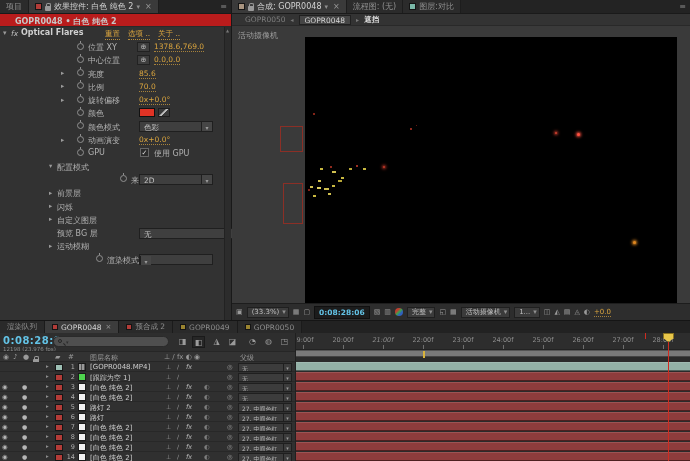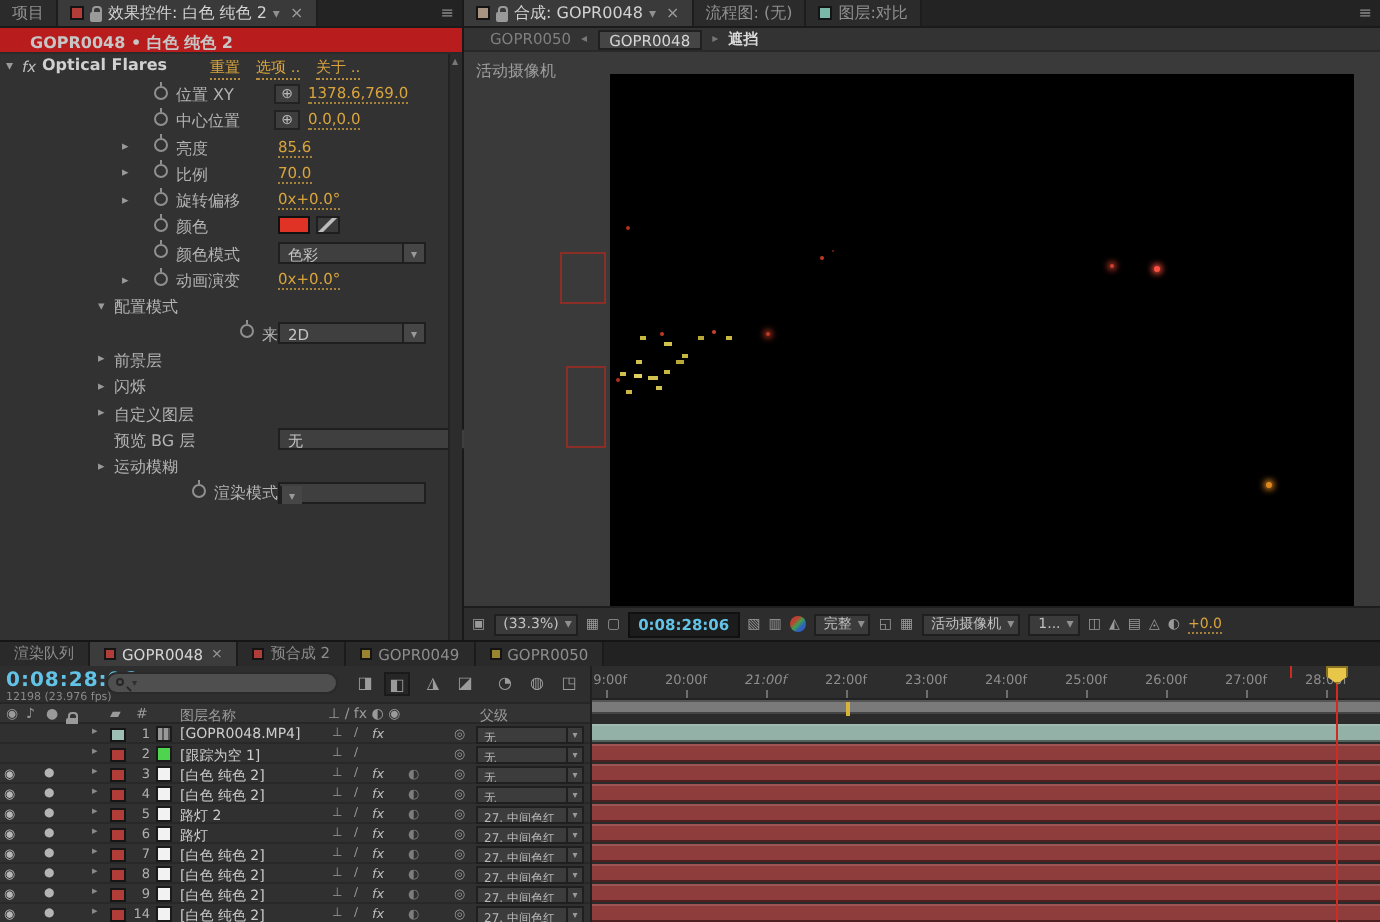--- a/index.html
+++ b/index.html
@@ -183,20 +183,26 @@
             <div class="ddarr">▾</div>
           </div>
         </div>
         <div class="ec-row">
           <div class="exp" style="left: 37px;">▸</div>
           <div class="stopwatch" style="left: 53px;"></div>
           <div class="lab" style="left: 64px;">动画演变</div>
           <div class="val" style="left: 115px;">0x+0.0°</div>
         </div>
         <div class="ec-row">
+          <div class="stopwatch" style="left: 53px;"></div>
+          <div class="lab" style="left: 64px;">GPU</div>
+          <div class="cbox" style="left: 116px;">✓</div>
+          <div class="cblabel" style="left: 130px;">使用 GPU</div>
+        </div>
+        <div class="ec-row">
           <div class="exp" style="left: 25px;">▾</div>
           <div class="lab" style="left: 33px;">配置模式</div>
         </div>
         <div class="ec-row">
           <div class="stopwatch" style="left: 96px;"></div>
           <div class="lab" style="left: 107px;">来源类型</div>
           <div class="dd" style="left: 115px; width: 74px;">
             <div class="ddtext">2D</div>
             <div class="ddarr">▾</div>
           </div>

